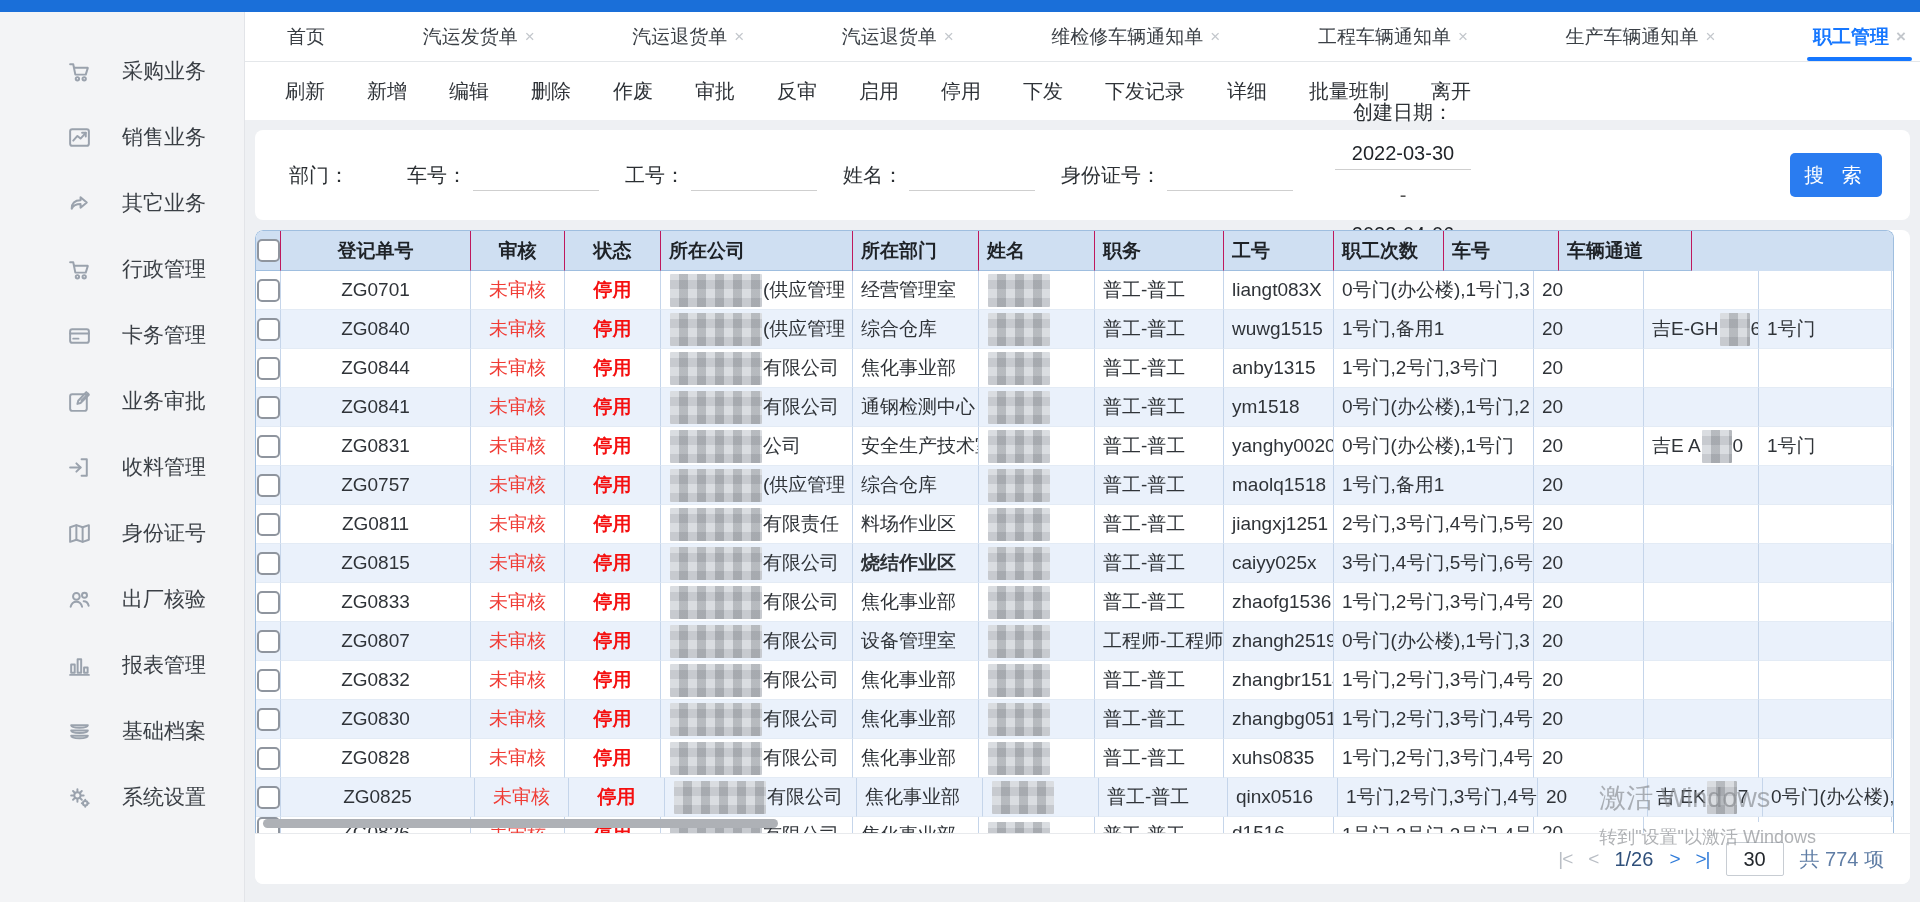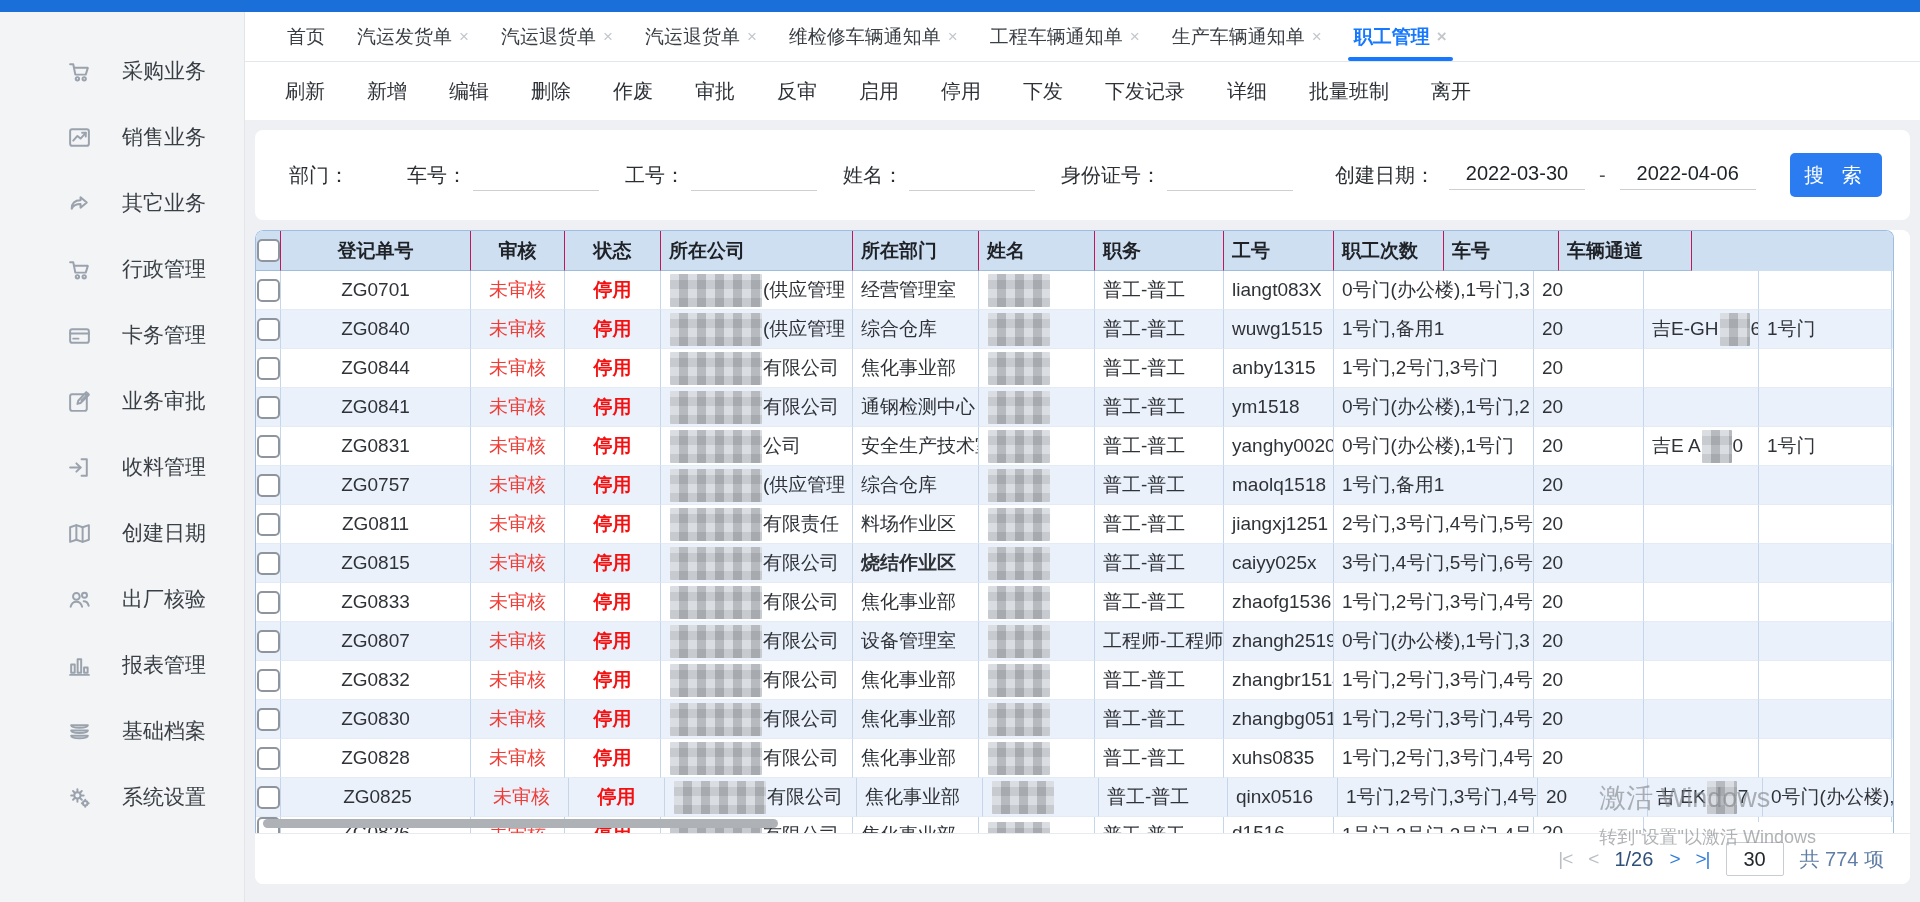--- a/index.html
+++ b/index.html
@@ -22,21 +22,21 @@
     height:66px;display:flex;align-items:center;gap:30px;
     padding-left:66px;cursor:pointer;font-size:21px;color:#3a3f45;
   }
   .side-item .icn{width:26px;height:26px;display:inline-flex;align-items:center;justify-content:center;}
   .side-item svg{stroke:#9aa2ad;fill:none;stroke-width:1.9;stroke-linecap:round;stroke-linejoin:round;}
   
   .main{flex:1;display:flex;flex-direction:column;position:relative;min-width:0;}
   
   .tabbar{
     height:49px;background:#fff;border-bottom:1px solid #e4e7ea;
-    display:flex;align-items:center;padding-left:28px;gap:4px;flex:0 0 auto;
+    display:flex;align-items:center;padding-left:28px;gap:4px;flex:0 0 auto;justify-content:space-between;
   }
   .tab{
     position:relative;display:flex;align-items:center;gap:7px;height:48px;
     padding:0 14px;font-size:19px;color:#3a3f45;cursor:pointer;white-space:nowrap;
   }
   .tab .x{color:#c3c7cc;font-size:17px;line-height:1;}
   .tab.active{color:#1677ff;font-weight:bold;}
   .tab.active::after{
     content:"";position:absolute;left:8px;right:8px;bottom:0;height:4px;border-radius:2px;background:#1677ff;
   }
@@ -52,21 +52,21 @@
   .filter-card{
     background:#fff;border-radius:8px;height:90px;display:flex;align-items:center;
     padding:0 28px 0 34px;box-sizing:border-box;margin-bottom:10px;gap:10px;font-size:20px;
   }
   .ffield{display:flex;align-items:center;gap:6px;margin-right:26px;}
   .flabel{color:#2b2f33;white-space:nowrap;}
   .finput{
     width:118px;height:30px;border:none;border-bottom:1px solid #cfcfcf;background:transparent;
     font-size:18px;padding:0 4px;outline:none;
   }
-  .dategroup{display:flex;align-items:center;gap:14px;margin-left:6px;}
+  .dategroup{display:flex;align-items:center;gap:14px;margin-left:6px;flex-direction:column;}
   .dateval{
     min-width:128px;text-align:center;border-bottom:1px solid #cfcfcf;
     font-size:20px;color:#1f2328;padding:2px 4px 4px 4px;cursor:pointer;
   }
   .datesep{color:#555;}
   .search-btn{
     margin-left:auto;background:#2a7cf0;color:#fff;border:none;border-radius:5px;
     width:92px;height:44px;font-size:20px;letter-spacing:6px;cursor:pointer;
   }
   
@@ -206,21 +206,21 @@
         <span>收料管理</span>
       </div>
       <div class="side-item">
         <span class="icn">
           <svg width="25" height="25" viewBox="0 0 24 24">
             <path d="M3 6l6-2 6 2 6-2v14l-6 2-6-2-6 2z"></path>
             <line x1="9" y1="4" x2="9" y2="18"></line>
             <line x1="15" y1="6" x2="15" y2="20"></line>
           </svg>
         </span>
-        <span>创建日期</span>
+        <span>身份证号</span>
       </div>
       <div class="side-item">
         <span class="icn">
           <svg width="25" height="25" viewBox="0 0 24 24">
             <circle cx="9" cy="9" r="3.2"></circle>
             <path d="M3.5 19c.8-3.2 3-4.8 5.5-4.8S13.7 15.8 14.5 19"></path>
             <circle cx="16.8" cy="8" r="2.4"></circle>
             <path d="M16 13.6c2.6 0 4.2 1.6 4.8 4.4"></path>
           </svg>
         </span>

